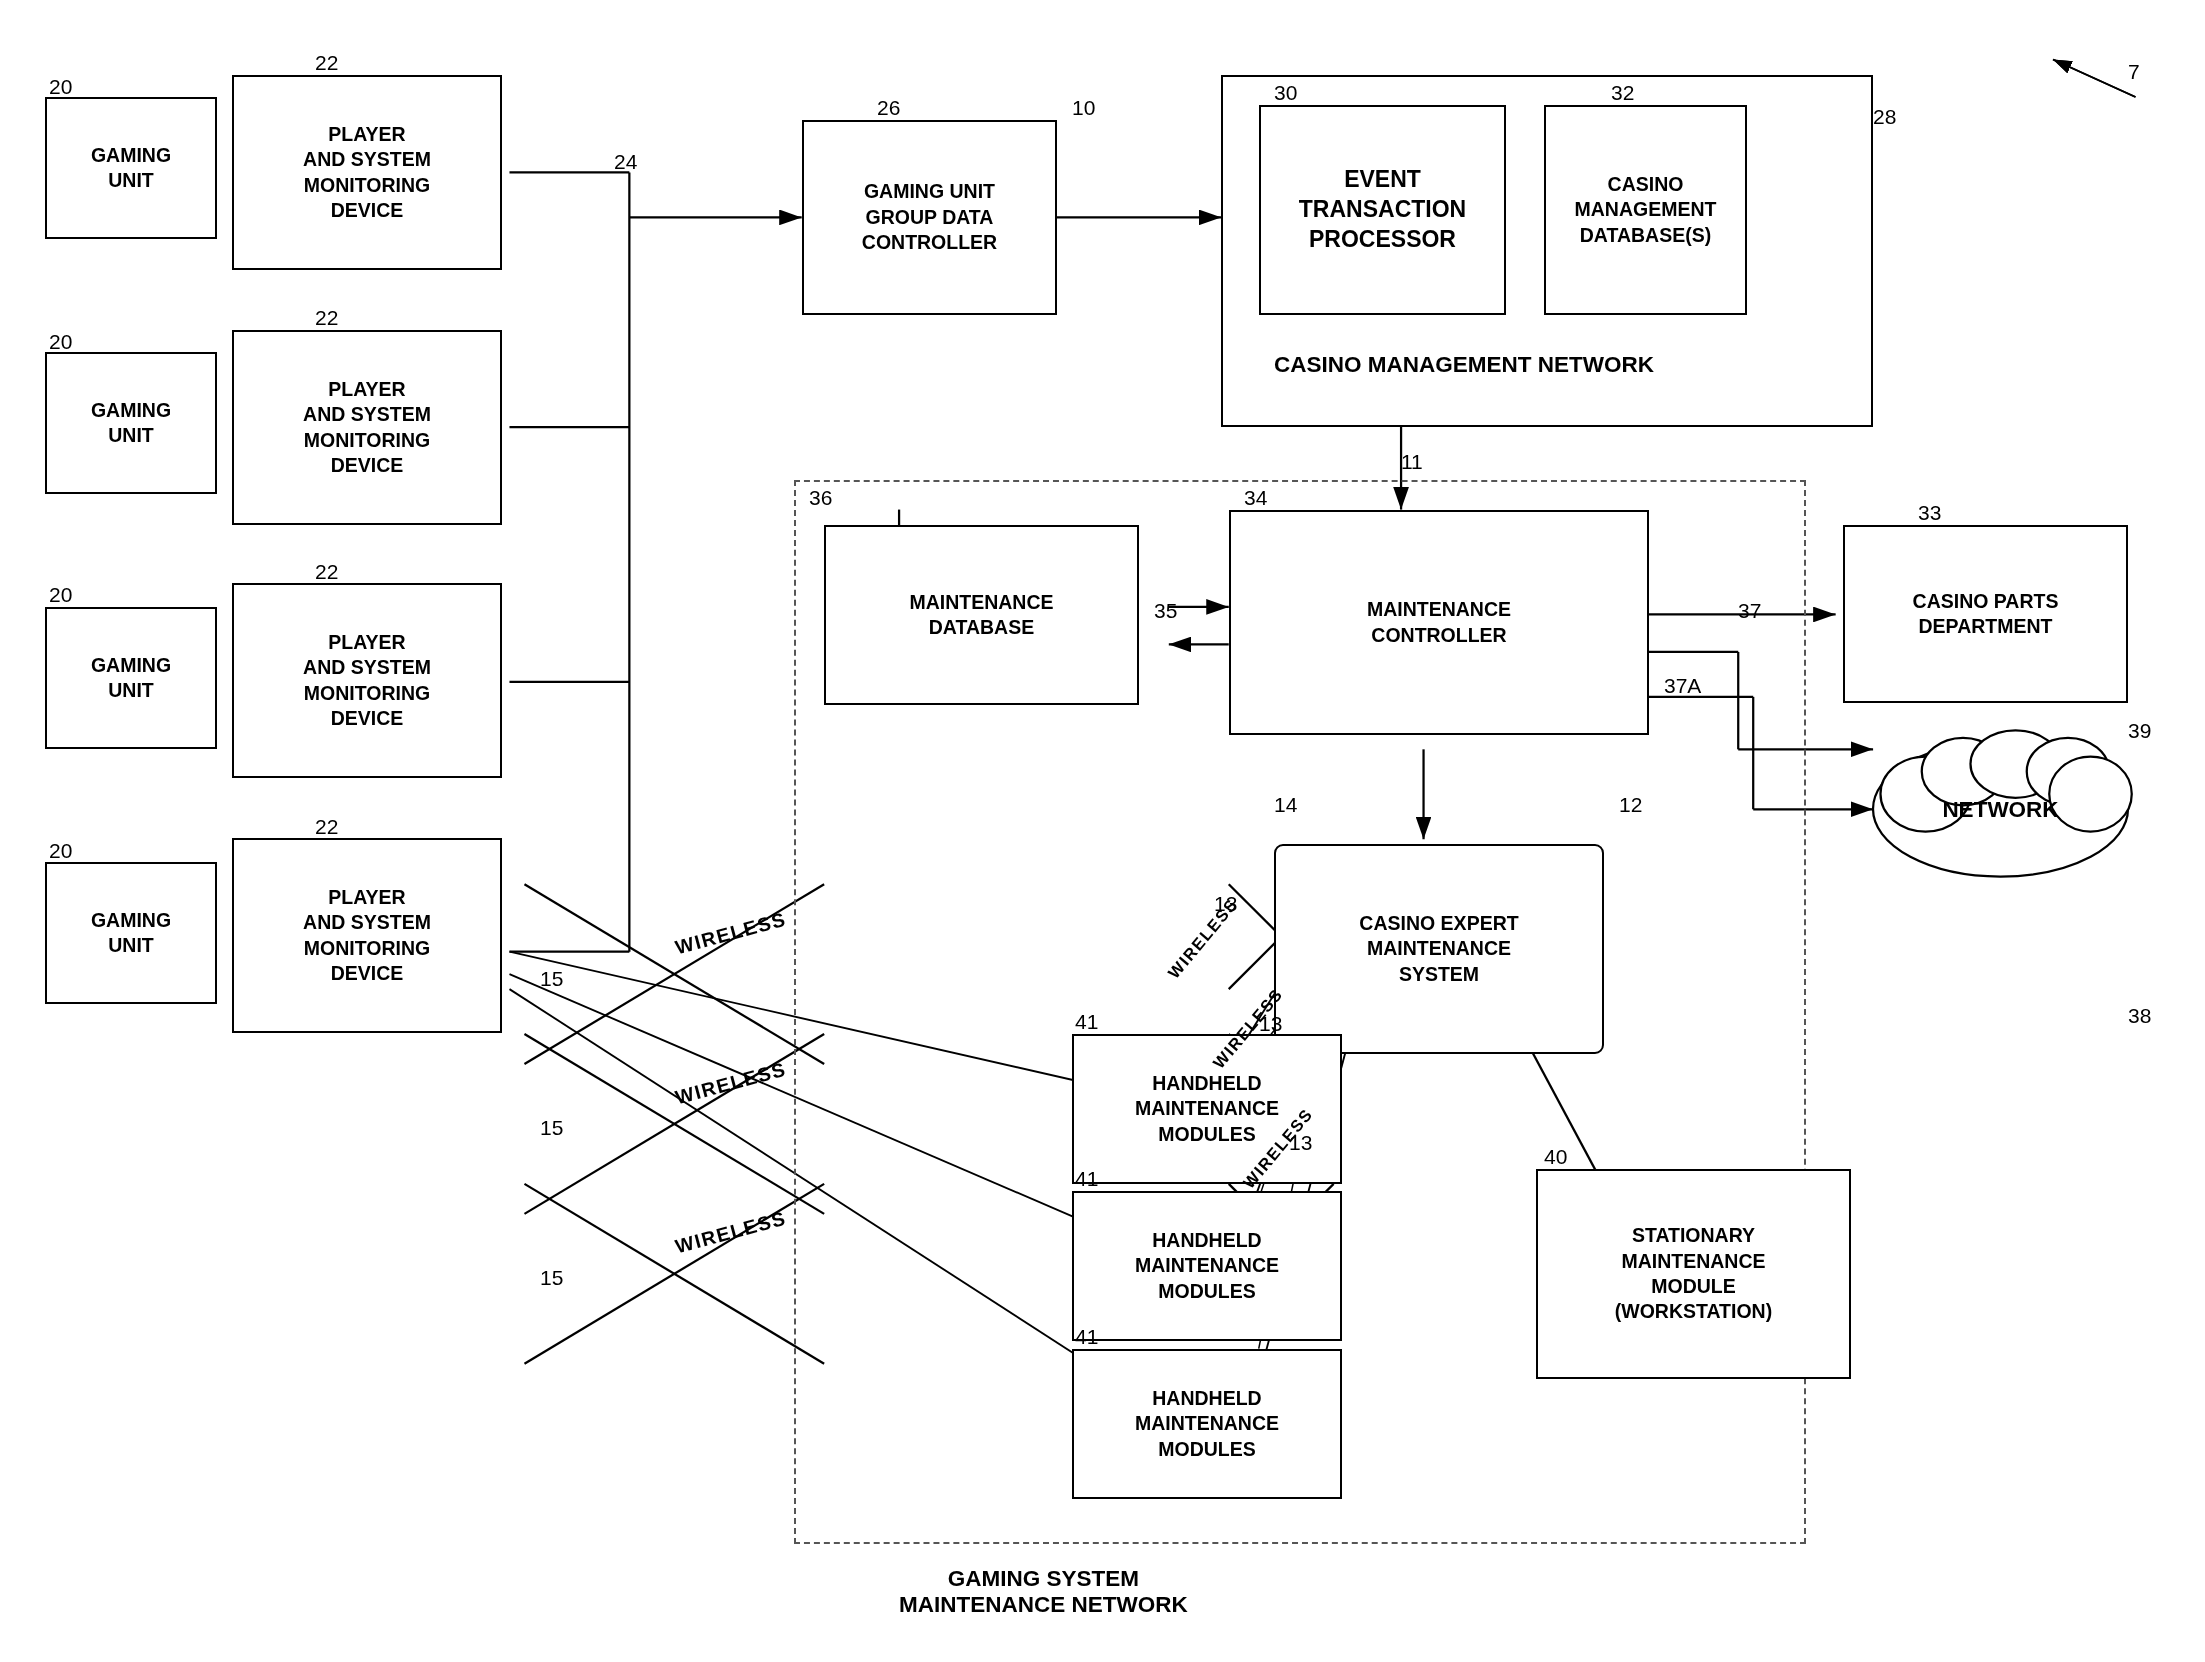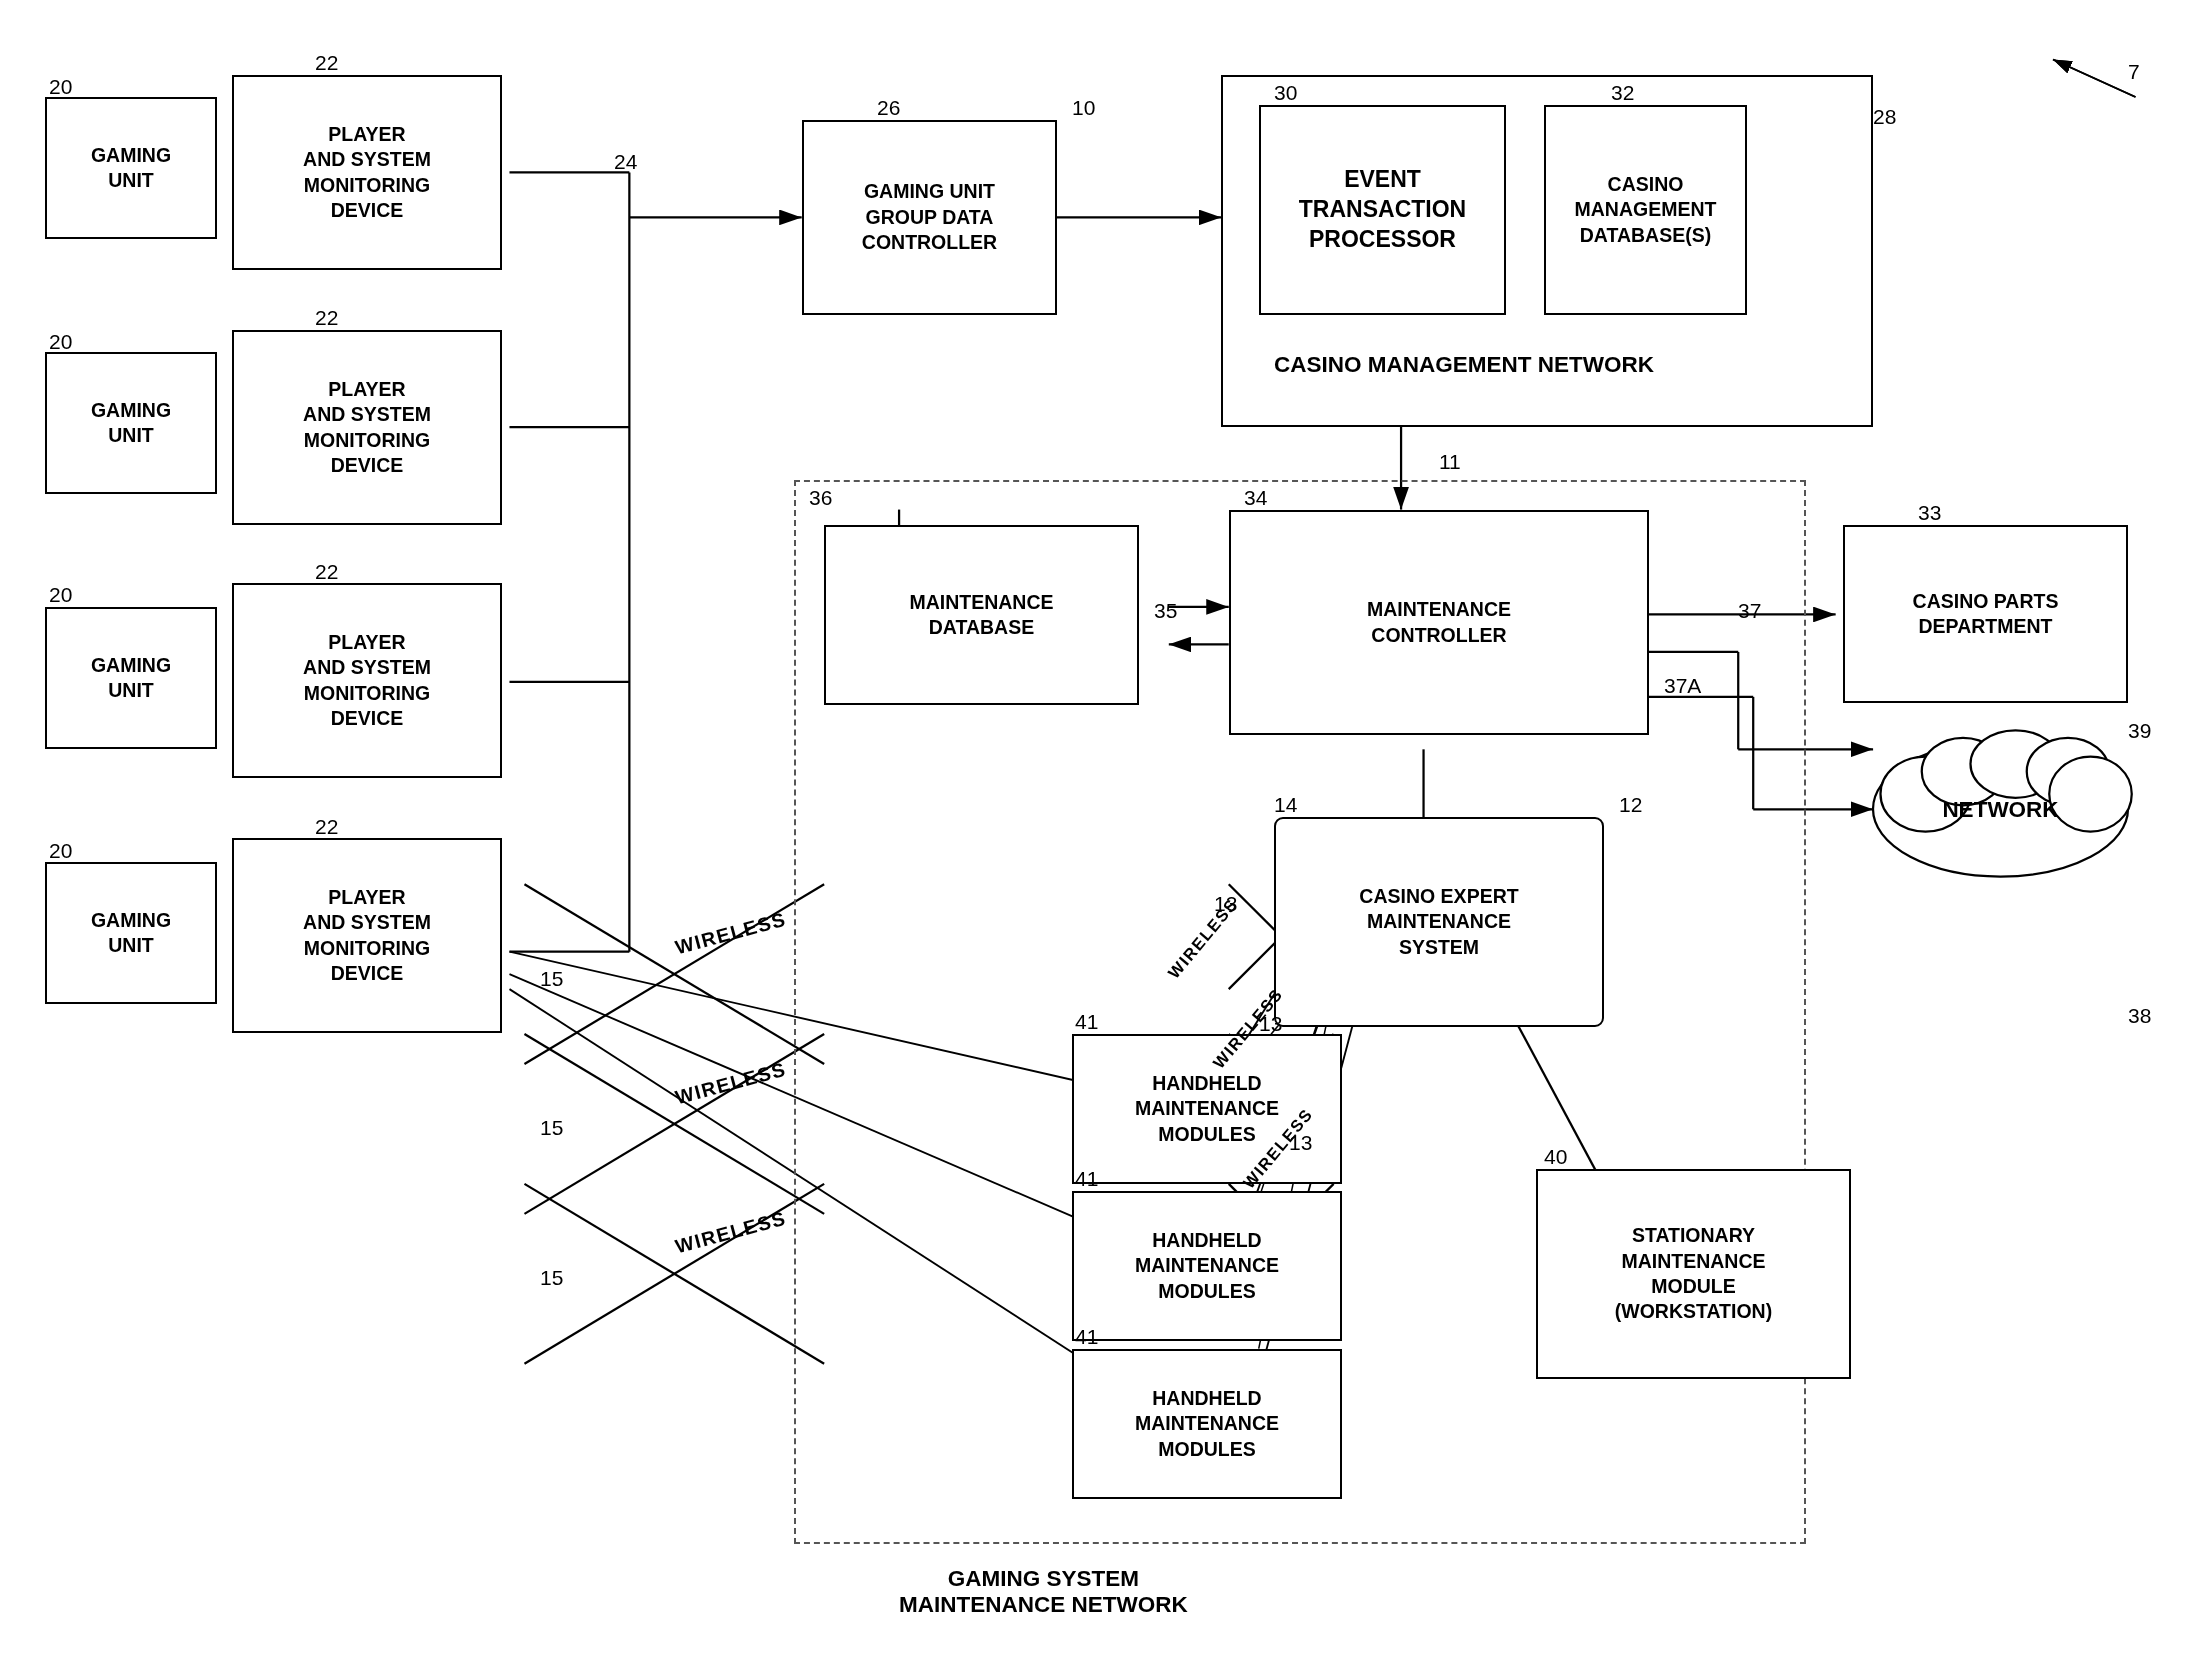--- a/index.html
+++ b/index.html
@@ -38,20 +38,21 @@
       background: #fff;
       display: flex;
       align-items: center;
       justify-content: center;
       text-align: center;
       font-size: 21px;
       font-weight: bold;
       font-family: Arial, sans-serif;
       line-height: 1.3;
       padding: 7.5px;
+      margin-top: 27px;
     }
     .label-bold {
       position: absolute;
       font-size: 21px;
       font-family: Arial, sans-serif;
       font-weight: bold;
       text-align: center;
     }
     .ref-num {
       position: absolute;
@@ -244,21 +245,21 @@
 
   <span class="label-bold" style="left:1274px;top:352px;font-size:22.5px;">CASINO MANAGEMENT NETWORK</span>
 
   <div class="dashed-border" style="left:794px;top:480px;width:1012px;height:1064px;">
   </div>
 
   <span class="label-bold" style="left:899px;top:1566px;font-size:22.5px;">GAMING SYSTEM<br>MAINTENANCE NETWORK</span>
 
   <span class="ref-num" style="left:809px;top:486px;">36</span>
 
-  <span class="ref-num" style="left:1401px;top:450px;margin-left:38px;">11</span>
+  <span class="ref-num" style="left:1401px;top:450px;">11</span>
 
   <div class="box" style="left:824px;top:525px;width:315px;height:180px;font-size:19.5px;">
     <span>MAINTENANCE<br>DATABASE</span>
   </div>
 
   <span class="ref-num" style="left:1154px;top:599px;">35</span>
 
   <div class="box" style="left:1229px;top:510px;width:420px;height:225px;font-size:19.5px;">
     <span>MAINTENANCE<br>CONTROLLER</span>
   </div>

